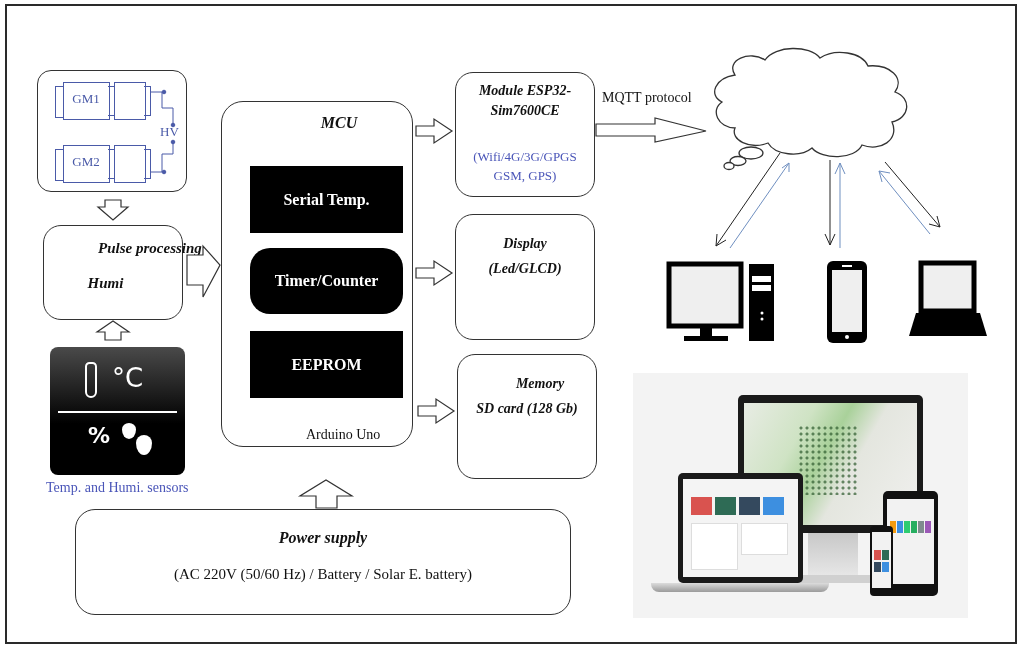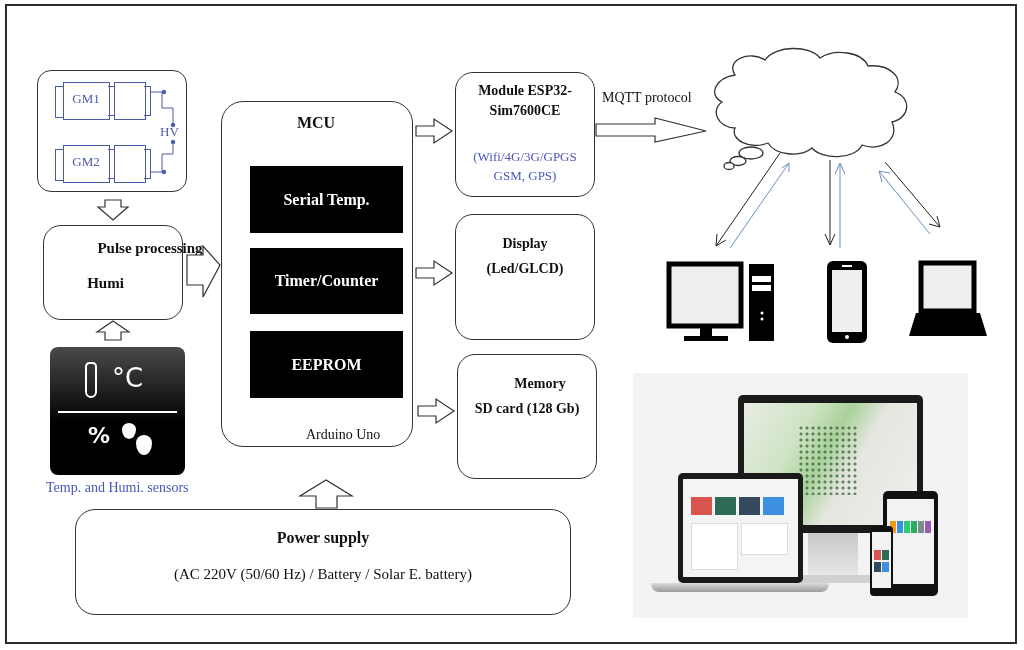--- a/index.html
+++ b/index.html
@@ -1,20 +1,20 @@
 <!DOCTYPE html>
 <html><head>
 <meta charset="utf-8">
 <style>
   html, body { margin: 0; padding: 0; background: #ffffff; }
   body { width: 1024px; height: 650px; position: relative; overflow: hidden; font-family: "Liberation Serif", serif; color: #111; }
   .frame { position: absolute; left: 5px; top: 4px; width: 1012px; height: 640px; border: 2px solid #2a2a2a; box-sizing: border-box; }
   .box { position: absolute; border: 1.5px solid #333; border-radius: 18px; background: #fff; box-sizing: border-box; }
   .txt { position: absolute; text-align: center; white-space: nowrap; }
-  .b { font-weight: bold; }
+  .b { font-weight: bold; font-style: italic; }
   .blue { color: #4a55b8; }
   .blk { position: absolute; background: #000; color: #fff; font-weight: bold; font-size: 16px; display: flex; align-items: center; justify-content: center; }
   svg.overlay { position: absolute; left: 0; top: 0; width: 1024px; height: 650px; pointer-events: none; }
   .sensor { position: absolute; left: 50px; top: 347px; width: 135px; height: 128px; border-radius: 8px; background: linear-gradient(#4a4a4a, #000 60%); }
   .photo { position: absolute; left: 633px; top: 373px; width: 335px; height: 245px; background: #f3f3f3; }
 </style>
 </head>
 <body>
 
 <div class="frame"></div>
@@ -48,23 +48,23 @@
   <div style="position:absolute;left:8px;top:64px;width:119px;height:2px;background:#fff;"></div>
   <div class="txt" style="left:38px;top:76px;font-family:'DejaVu Sans',sans-serif;font-size:22px;color:#fff;font-weight:bold;">%</div>
   <div style="position:absolute;left:72px;top:76px;width:36px;height:36px;">
     <div style="position:absolute;left:0;top:0;width:14px;height:16px;background:#fff;border-radius:50% 50% 50% 50% / 40% 40% 60% 60%;"></div>
     <div style="position:absolute;left:14px;top:12px;width:16px;height:20px;background:#fff;border-radius:50% 50% 50% 50% / 40% 40% 60% 60%;"></div>
   </div>
 </div>
 <div class="txt blue" style="left:46px;top:480px;font-size:14px;">Temp. and Humi. sensors</div>
 
 <div class="box" style="left:221px;top:101px;width:192px;height:346px;border-radius:22px;"></div>
-<div class="txt b" style="left:221px;top:114px;width:190px;font-size:16px;">MCU</div>
+<div class="txt b" style="left:221px;top:114px;width:190px;font-size:16px;padding-left:23px;">MCU</div>
 <div class="blk" style="left:250px;top:166px;width:153px;height:67px;">Serial Temp.</div>
-<div class="blk" style="left:250px;top:248px;width:153px;height:66px;">Timer/Counter</div>
+<div class="blk" style="left:250px;top:248px;width:153px;height:66px;border-radius:20px;">Timer/Counter</div>
 <div class="blk" style="left:250px;top:331px;width:153px;height:67px;text-align:center;">EEPROM</div>
 <div class="txt" style="left:306px;top:427px;font-size:14px;text-align:center;">Arduino Uno</div>
 
 <div class="box" style="left:455px;top:72px;width:140px;height:125px;"></div>
 <div class="txt b" style="left:455px;top:83px;width:140px;font-size:14px;">Module ESP32-</div>
 <div class="txt b" style="left:455px;top:103px;width:140px;font-size:14px;">Sim7600CE</div>
 <div class="txt blue" style="left:455px;top:149px;width:140px;font-size:13px;">(Wifi/4G/3G/GPGS</div>
 <div class="txt blue" style="left:455px;top:168px;width:140px;font-size:13px;">GSM, GPS)</div>
 
 <div class="box" style="left:455px;top:214px;width:140px;height:126px;"></div>

